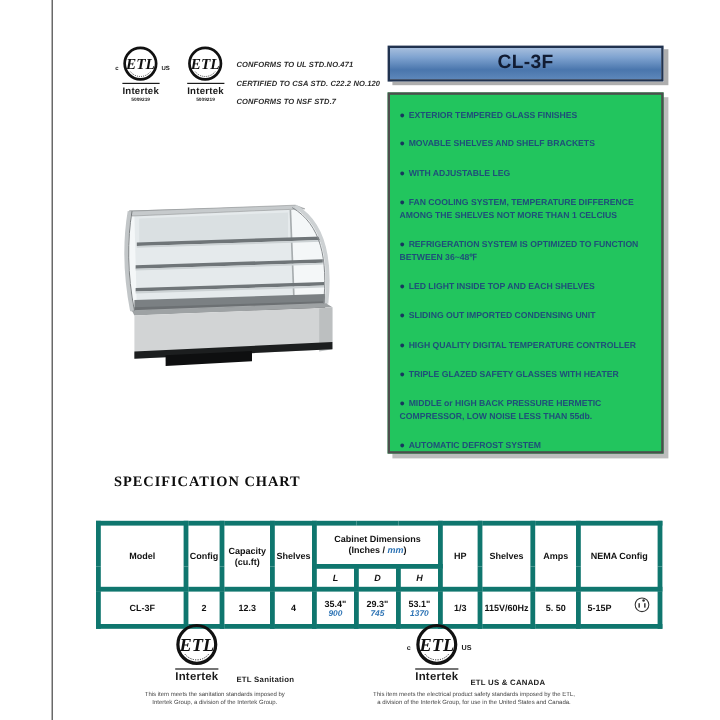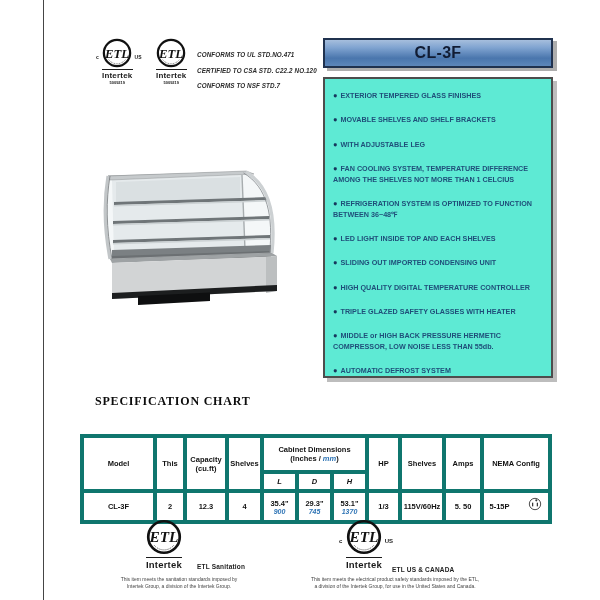--- a/index.html
+++ b/index.html
@@ -21,21 +21,21 @@
   
   .model-header{position:absolute;left:323px;top:38px;width:230px;height:30px;box-sizing:border-box;
       border:2px solid #20324f;
       background:linear-gradient(180deg,#a6bedd 0%,#7fa3d0 30%,#4a76ad 70%,#5d87ba 100%);
       box-shadow:4px 3px 0 #aeaeae;
       display:flex;align-items:center;justify-content:center;
       font-size:16px;font-weight:bold;color:#111c33;letter-spacing:.3px;}
 
   
   .features-box{position:absolute;left:323px;top:77px;width:230px;height:301px;box-sizing:border-box;
-      background:#5eead4;border:2px solid #4d4d4d;box-shadow:4px 4px 0 #bdbdbd;
+      background:#22c55e;border:2px solid #4d4d4d;box-shadow:4px 4px 0 #bdbdbd;
       padding:11px 8px 0 8px;}
   .features-box ul{list-style:none;margin:0;padding:0;}
   .features-box li{font-size:7.2px;font-weight:bold;color:#1f4e79;line-height:1.5;margin-bottom:12.5px;}
   .features-box .blt{color:#17365d;font-size:7.5px;margin-right:3px;}
 
   
   .product{position:absolute;left:80px;top:160px;}
 
   
   .spec-title{position:absolute;left:95px;top:394px;font-family:"Liberation Serif",serif;
@@ -161,21 +161,21 @@
         <col style="width:35px">
         <col style="width:35px">
       <col style="width:33px">
         <col style="width:44px">
         <col style="width:38px">
         <col style="width:68px">
     </colgroup>
     <tbody>
         <tr class="h1row">
       <th rowspan="2">Model</th>
-      <th rowspan="2">This</th>
+      <th rowspan="2">Config</th>
       <th rowspan="2">
         <span class="unit">Capacity</span>
         <span class="unit">(cu.ft)</span>
       </th>
       <th rowspan="2">Shelves</th>
       <th colspan="3">
         <span class="unit">Cabinet Dimensions</span>
         <span class="unit"><span>(Inches / </span><span class="mmblue">mm</span><span>)</span></span>
       </th>
       <th rowspan="2">HP</th>

